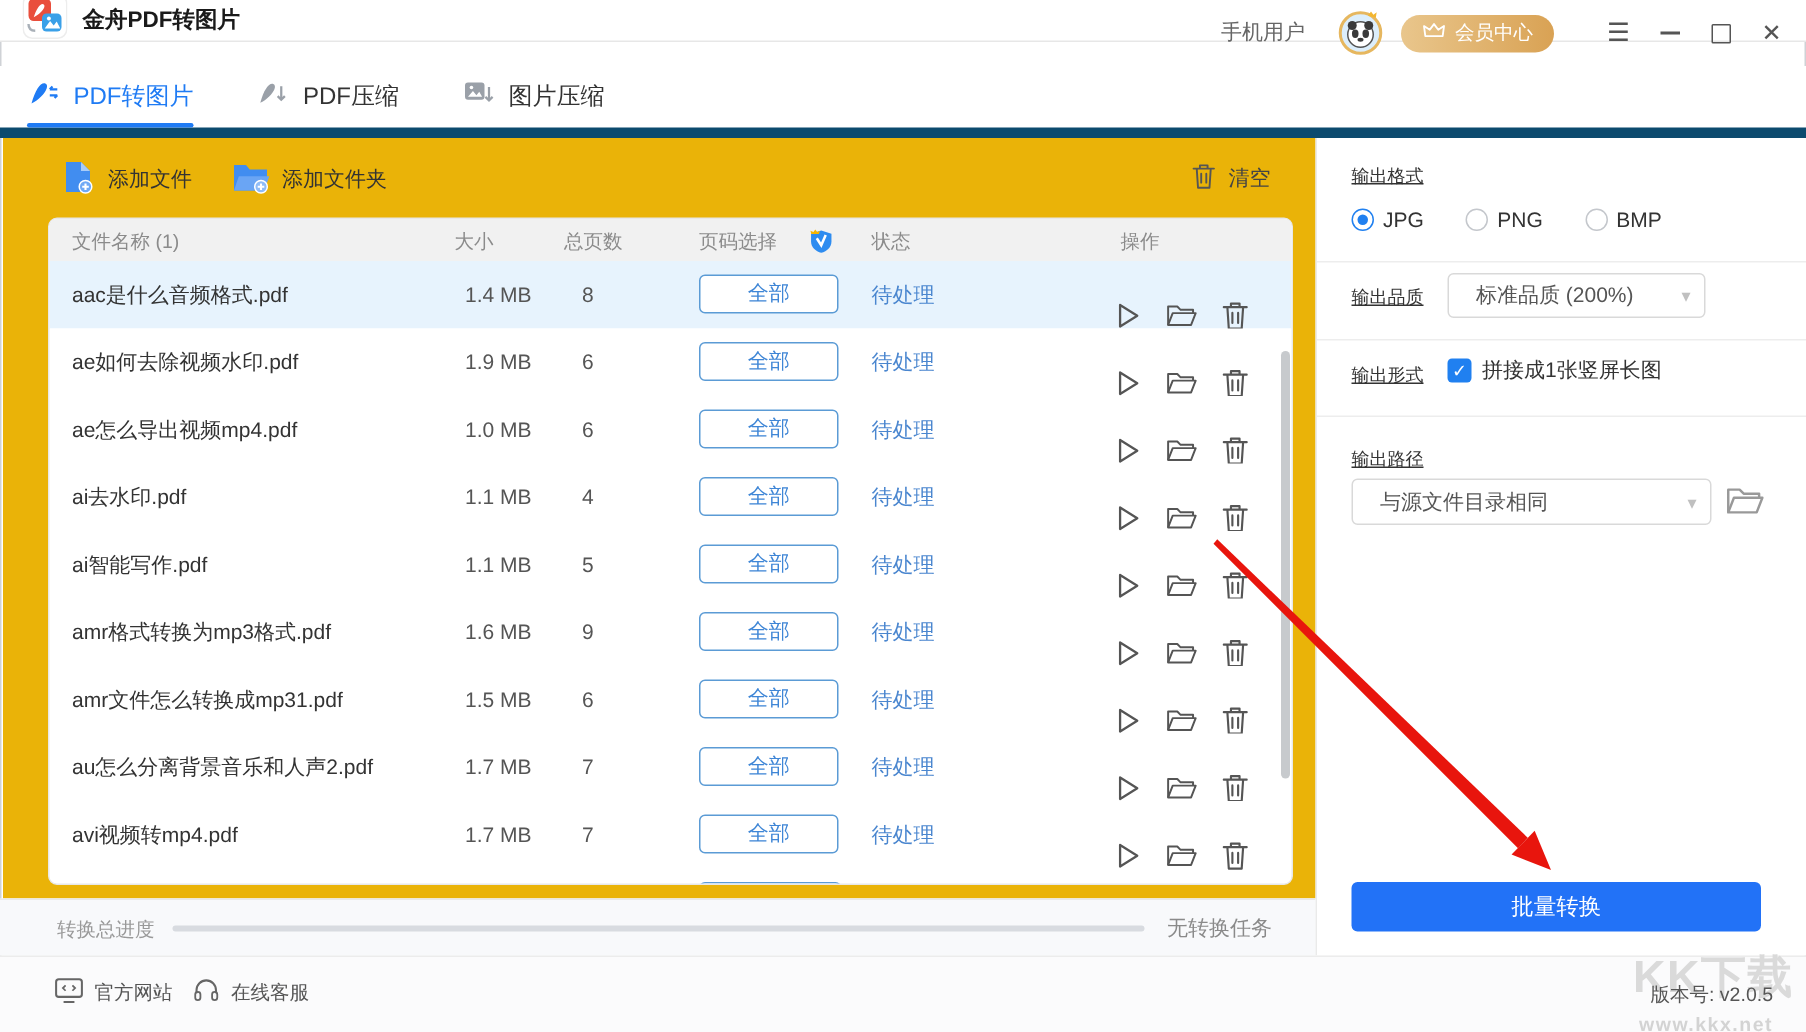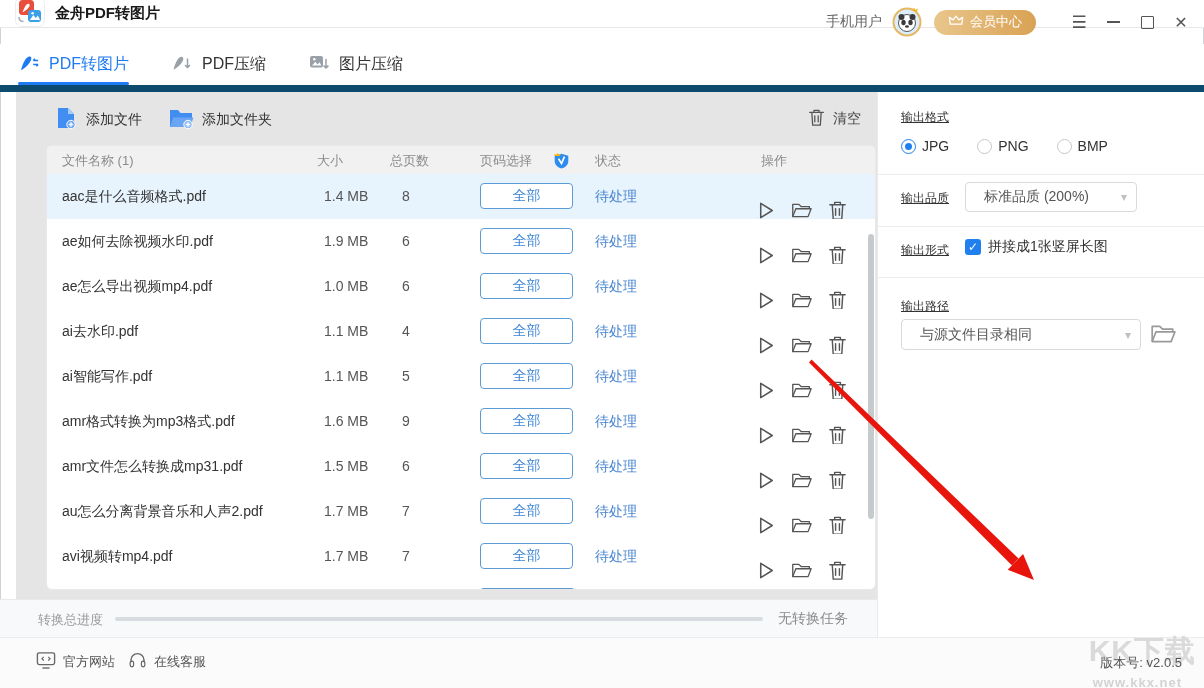--- a/index.html
+++ b/index.html
@@ -4,39 +4,39 @@
 <style>
   html,body{margin:0;padding:0;background:#e9ebee;}
   .win{position:relative;width:1204px;height:688px;background:#fff;overflow:hidden;
        box-shadow:inset 0 0 0 1px #cfd2d6;
        font-family:"Liberation Sans","DejaVu Sans",sans-serif;-webkit-font-smoothing:antialiased;}
   
   .titlebar{position:absolute;left:0;top:0;right:0;height:28px;display:flex;align-items:center;
             padding-left:15px;border-bottom:1px solid #e7e7e7;background:#fff;box-sizing:border-box;}
   .app-title{font-size:15px;font-weight:700;color:#1a1a1a;margin-left:10px;}
   .tb-right{position:absolute;right:14px;top:0;height:44px;display:flex;align-items:center;}
-  .user-label{font-size:14px;color:#666;margin-right:10px;}
+  .user-label{font-size:14px;color:#666;margin-right:22px;}
   .avatar{width:30px;height:30px;margin-right:12px;cursor:pointer;}
   .vip{display:flex;align-items:center;gap:6px;height:25px;padding:0 14px;border-radius:13px;
        background:linear-gradient(90deg,#e9c68c,#d9a254);color:#fff;font-size:13px;cursor:pointer;margin-right:18px;}
   .wc{color:#555;margin-left:16px;cursor:pointer;display:inline-flex;align-items:center;justify-content:center;width:18px;height:18px;font-size:15px;}
   .wc.menu{font-size:17px;}
   .minline{display:inline-block;width:13px;border-top:2px solid #555;}
   .maxbox{display:inline-block;width:11px;height:11px;border:1.5px solid #555;border-radius:1px;}
   .wc.close{font-size:16px;}
   
   .tabbar{position:absolute;left:0;top:44px;right:0;height:48px;background:#fff;border-bottom:7px solid #0c4a6e;
           display:flex;align-items:stretch;padding-left:18px;box-sizing:border-box;}
   .tab{display:flex;align-items:center;gap:9px;margin-right:42px;position:relative;font-size:16px;color:#333;cursor:pointer;}
   .tab svg{color:#9aa0a8;}
   .tab.active{color:#1f7bf4;}
   .tab.active svg{color:#1f7bf4;}
   .tab.active::after{content:"";position:absolute;left:0;right:0;bottom:0;height:3px;background:#1f7bf4;border-radius:2px;}
   
-  .left-area{position:absolute;left:16px;top:92px;width:877px;height:507px;background:#e5e5e5;}
+  .left-area{position:absolute;left:2px;top:92px;width:877px;height:507px;background:#eab308;}
   .tool-btn{position:absolute;display:flex;align-items:center;gap:8px;font-size:14px;color:#333;cursor:pointer;}
   .btn-addfile{left:38px;top:14px;}
   .btn-addfolder{left:152px;top:14px;}
   .btn-clear{right:32px;top:16px;color:#444;}
   
   .card{position:absolute;left:30px;top:53px;width:830px;height:445px;background:#fff;border:1px solid #e8e8e8;
         border-radius:6px;overflow:hidden;box-sizing:border-box;}
   .thead{position:relative;height:28px;background:#f1f1f1;font-size:13px;color:#8b8b8b;}
   .thead span{position:absolute;top:6px;}
   .h-name{left:15px;} .h-size{left:270px;} .h-pages{left:343px;} .h-psel{left:433px;} .h-status{left:548px;} .h-ops{left:714px;}
@@ -443,20 +443,21 @@
       <span>与源文件目录相同</span>
       <span class="caret">▾</span>
     </div>
     <span class="path-folder">
       <svg width="26" height="24" viewBox="0 0 24 22">
         <path d="M2 18 V4 h7 l2.5 2.5 H21 V9" fill="none" stroke="currentColor" stroke-width="1.5" stroke-linejoin="round"></path>
         <path d="M2 18 l3.5-9 H23 l-3.5 9 z" fill="none" stroke="currentColor" stroke-width="1.5" stroke-linejoin="round"></path>
       </svg>
     </span>
 
+    <button class="convert-btn">批量转换</button>
   </aside>
 
   <footer class="footer">
     <span class="f-item f-site">
       <span>
         <svg width="20" height="19" viewBox="0 0 22 21">
           <rect x="1.5" y="2" width="19" height="13" rx="2" fill="none" stroke="#666" stroke-width="1.5"></rect>
           <path d="M8.5 6.5 l-2 2 2 2 M13.5 6.5 l2 2 -2 2" stroke="#666" fill="none" stroke-width="1.3"></path>
           <path d="M7 18.8 h8" stroke="#666" stroke-width="1.5"></path>
         </svg>

